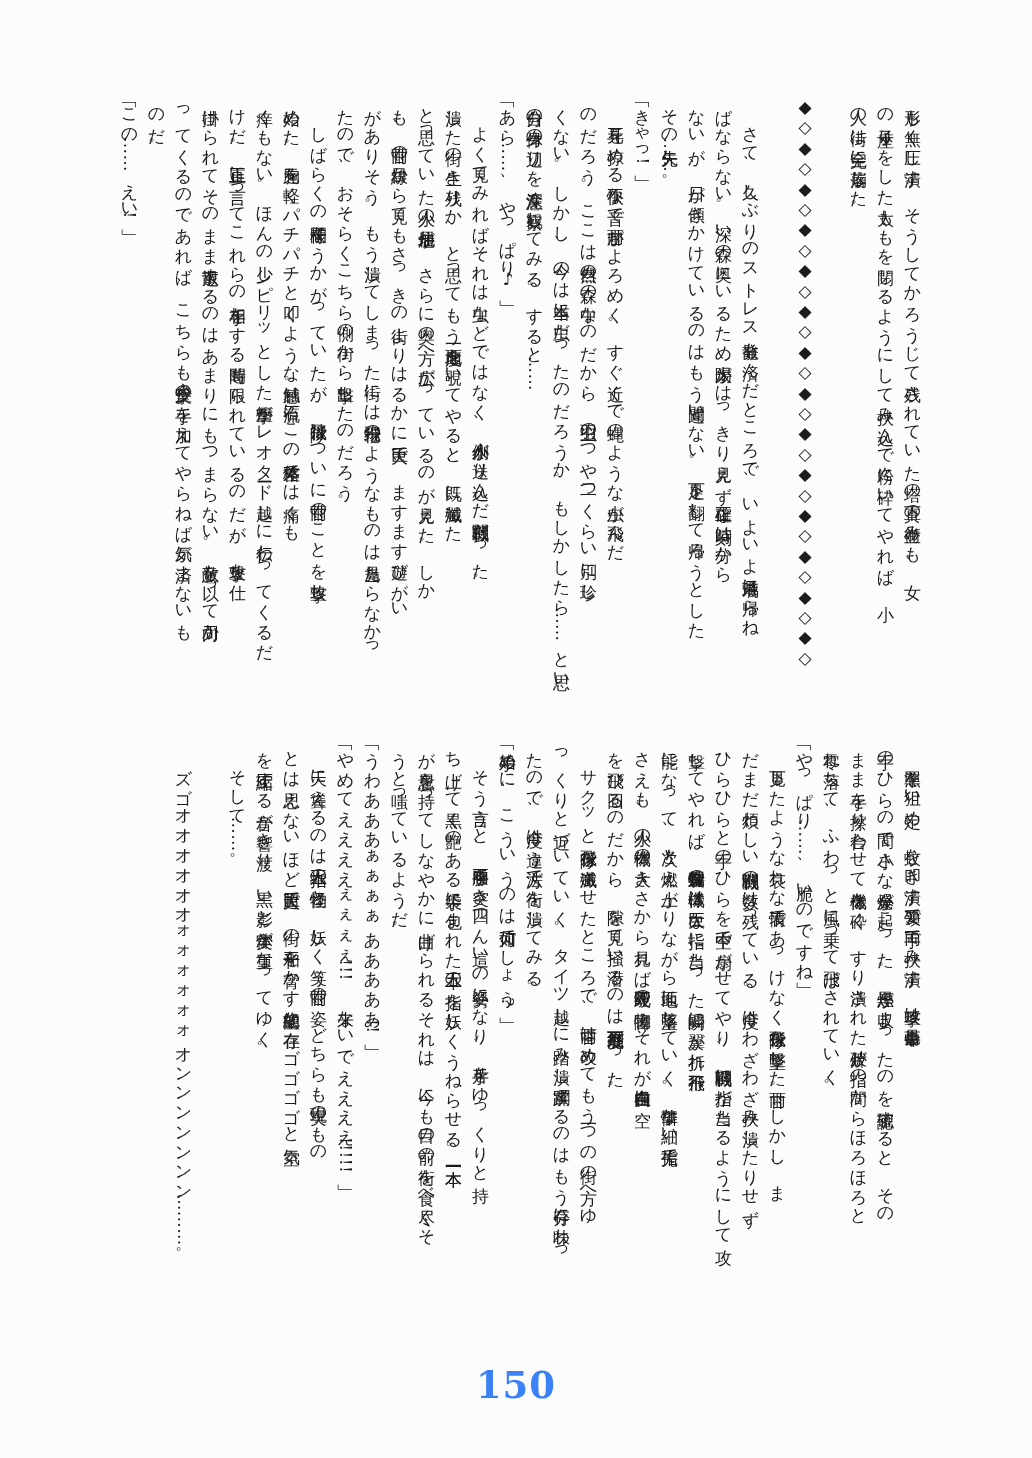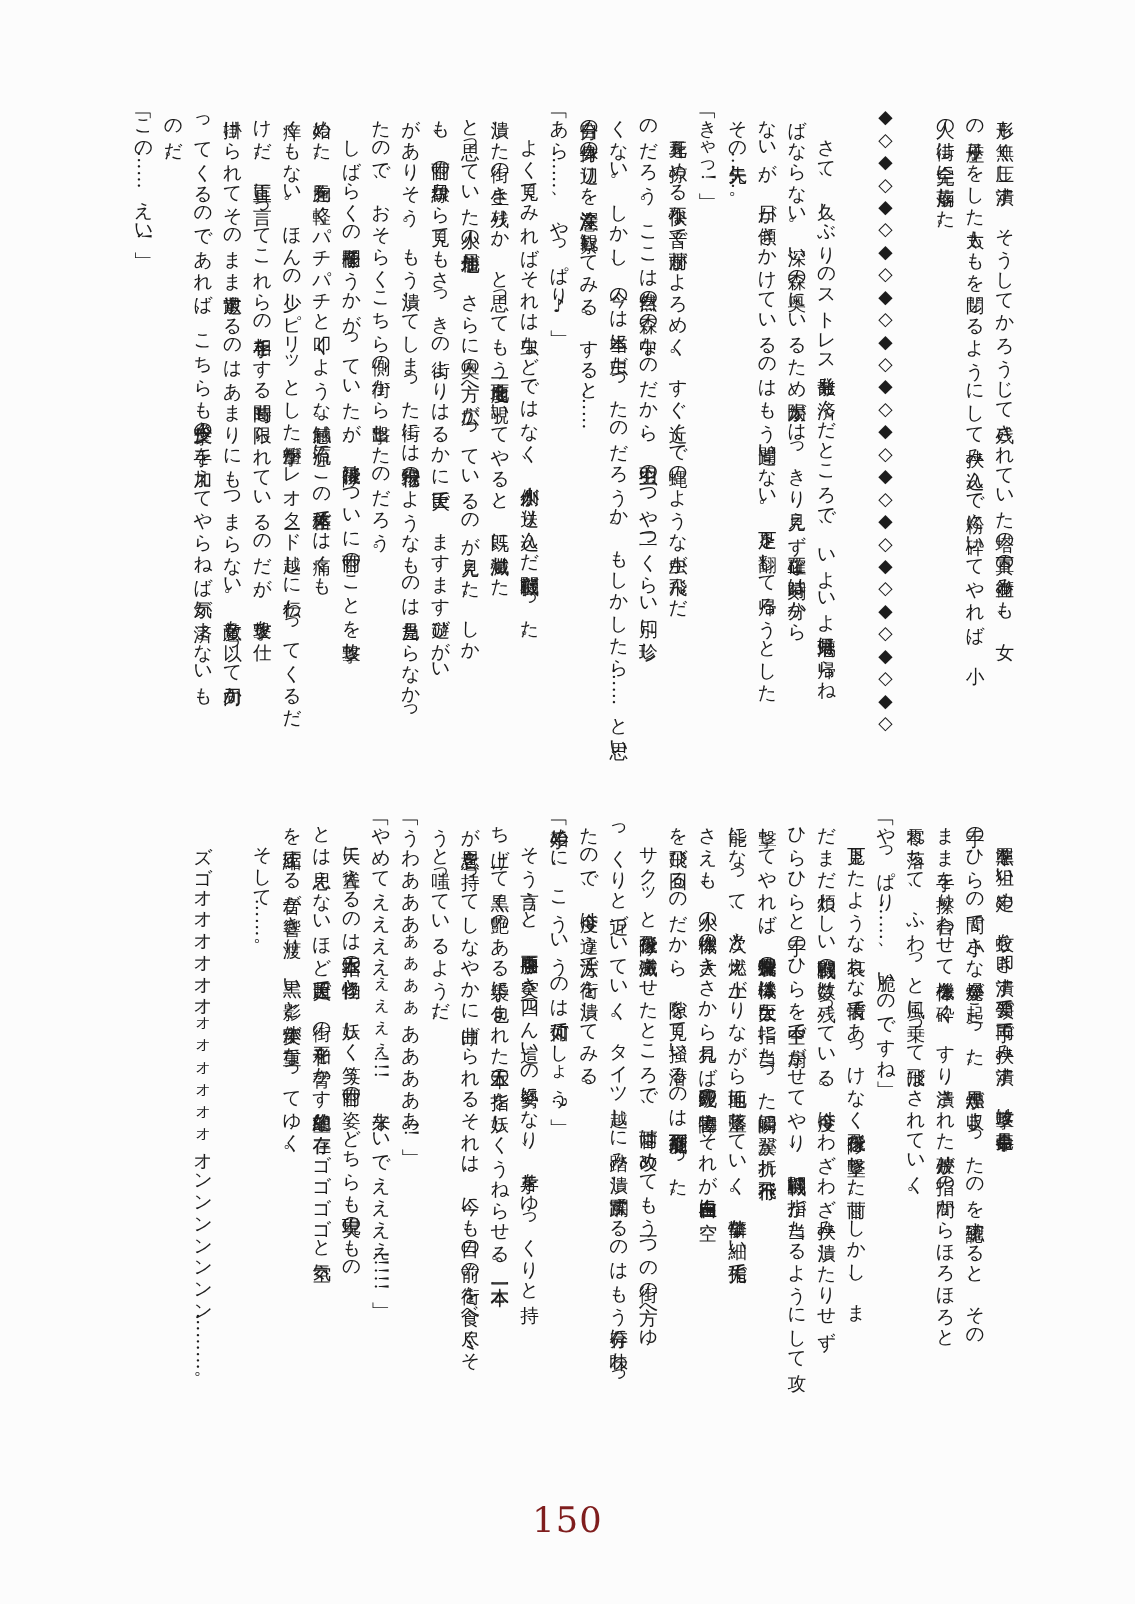--- a/index.html
+++ b/index.html
@@ -45,23 +45,24 @@
   }
   .vcol:empty {
     min-width: 27px;
   }
   .page-number {
     position: absolute;
     top: 1363px;
     left: 0;
     width: 100%;
     text-align: center;
-    font-size: 32px;
-    color: #7f1d1d;
+    font-size: 37px;
+    color: #3b82f6;
     letter-spacing: 1px;
+    font-weight: bold;
   }
 </style>
 </head>
 <body>
 
 <div class="page">
 
   <div class="vblock vblock-top"><div class="vcol">形も無く圧し潰す。そうしてかろうじて残されていた塔の真下の街並みも、女</div><div class="vcol">の子座りをした太ももを閉じるようにして挟み込んで粉々に砕いてやれば、小</div><div class="vcol">人の街は完全に崩落した。</div><div class="vcol"></div><div class="vcol">◆◇◆◇◆◇◆◇◆◇◆◇◆◇◆◇◆◇◆◇◆◇◆◇◆◇◆◇</div><div class="vcol"></div><div class="vcol">　さて、久しぶりのストレス発散も済んだところで、いよいよ璃月港に帰らね</div><div class="vcol">ばならない。深い森の奥にいるため太陽がはっきり見えず正確な時刻は分から</div><div class="vcol">ないが、日が傾きかけているのはもう間違いない。足下を翻して帰ろうとした</div><div class="vcol">その矢先……。</div><div class="vcol">「きゃっ!」</div><div class="vcol">　耳元を掠める不快な音で甘雨がよろめく。すぐ近くで蝿のような虫が飛んだ</div><div class="vcol">のだろう。ここは自然の森の中なのだから、羽虫の一つや二つくらい別に珍し</div><div class="vcol">くない。しかし、今のは本当に虫だったのだろうか。もしかしたら……と思い、</div><div class="vcol">自分の身体の辺りを注意深く観察してみる。すると……</div><div class="vcol">「あら……、やっぱり♪」</div><div class="vcol">　よく見てみればそれは虫などではなく、小人側が送り込んだ戦闘機だった。</div><div class="vcol">潰した街の生き残りか、と思ってもう一度地面を覗いてやると、既に殲滅した</div><div class="vcol">と思っていた小人の居住地が、さらに奥の方へ広がっているのが見えた。しか</div><div class="vcol">も、甘雨の目線から見てもさっきの街よりはるかに巨大で、ますます遊びがい</div><div class="vcol">がありそう。もう潰してしまった街には飛行場のようなものは見当たらなかっ</div><div class="vcol">たので、おそらくこちら側の街から出撃したのだろう。</div><div class="vcol">　しばらくの間様子をうかがっていたが、飛行隊はついに甘雨のことを攻撃し</div><div class="vcol">始めた。胸元を軽くパチパチと叩くような感触。流石にこの体格差では痛くも</div><div class="vcol">痒くもない。ほんの少しピリッとした衝撃がレオタード越しに伝わってくるだ</div><div class="vcol">けだ。正直に言ってこれらの相手をする時間も限られているのだが、攻撃を仕</div><div class="vcol">掛けられてそのまま退散するのはあまりにもつまらない。敵意を以って刃向か</div><div class="vcol">ってくるのであれば、こちらも少々反撃の手を加えてやらねば気が済まないも</div><div class="vcol">のだ。</div><div class="vcol">「この……えい!」</div></div>
 
   <div class="vblock vblock-bottom"><div class="vcol">　照準を狙い定め、蚊を叩き潰す要領で両手で挟み潰す。攻撃は見事命中し、</div><div class="vcol">手のひらの間で小さな爆発が起こった。黒煙が収まったのを確認すると、その</div><div class="vcol">まま手を擦り合わせて機体を砕く。すり潰された破片が指の間からほろほろと</div><div class="vcol">零れ落ちて、ふわっと風に乗って飛ばされていく。</div><div class="vcol">「やっぱり……、脆いのですね」</div><div class="vcol">　見下したような哀れな表情であっけなく飛行隊を撃墜した甘雨。しかし、ま</div><div class="vcol">だまだ煩わしい戦闘機の数は残っている。今度はわざわざ挟み潰したりせず、</div><div class="vcol">ひらひらと手のひらを空中で扇がせてやり、戦闘機に指が当たるようにして攻</div><div class="vcol">撃してやれば、特殊金属製の機体は巨大な指に当たった瞬間に翼が折れ飛行不</div><div class="vcol">能になって、次々と燃え上がりながら地面に墜落していく。華憐な細い指先で</div><div class="vcol">さえも、小人の機体の大きさから見れば即死級の障害物。それが自由自在に空</div><div class="vcol">を飛び回るのだから、隙を見て掻い潜るのは到底不可能だった。</div><div class="vcol">　サクッと飛行隊を殲滅させたところで、甘雨は改めてもう一つの街の方へゆ</div><div class="vcol">っくりと近づいていく。タイツ越しに踏み潰し蹂躙するのはもう存分に味わっ</div><div class="vcol">たので、今度は違う方法で街を潰してみる。</div><div class="vcol">「手始めに、こういうのは如何でしょう?」</div><div class="vcol">　そう言うと、両手両膝を突き四つん這いの姿勢になり、片手をゆっくりと持</div><div class="vcol">ち上げて黒く艶のある手袋に包まれた五本の指を妖しくうねらせる。一本一本</div><div class="vcol">が意思を持ってしなやかに曲げられるそれは、今にも目の前の街を食べ尽くそ</div><div class="vcol">うと嗤っているようだ。</div><div class="vcol">「うわあああぁぁぁぁあああああ!!」</div><div class="vcol">「やめてええええぇぇぇぇ!!!　来ないでええええ!!!!!」</div><div class="vcol">　天に聳えるのは五本指の怪物と、妖しく笑う甘雨の姿。どちらも現実のもの</div><div class="vcol">とは思えないほど超巨大で、街の平和を脅かす絶望的な存在。ゴゴゴゴと空気</div><div class="vcol">を圧縮する音が響き渡り、黒い影と実体が重なってゆく。</div><div class="vcol">　そして……。</div><div class="vcol"></div><div class="vcol">　ズゴオオオオオオォォォォォォオンンンンンンン………。</div></div>

